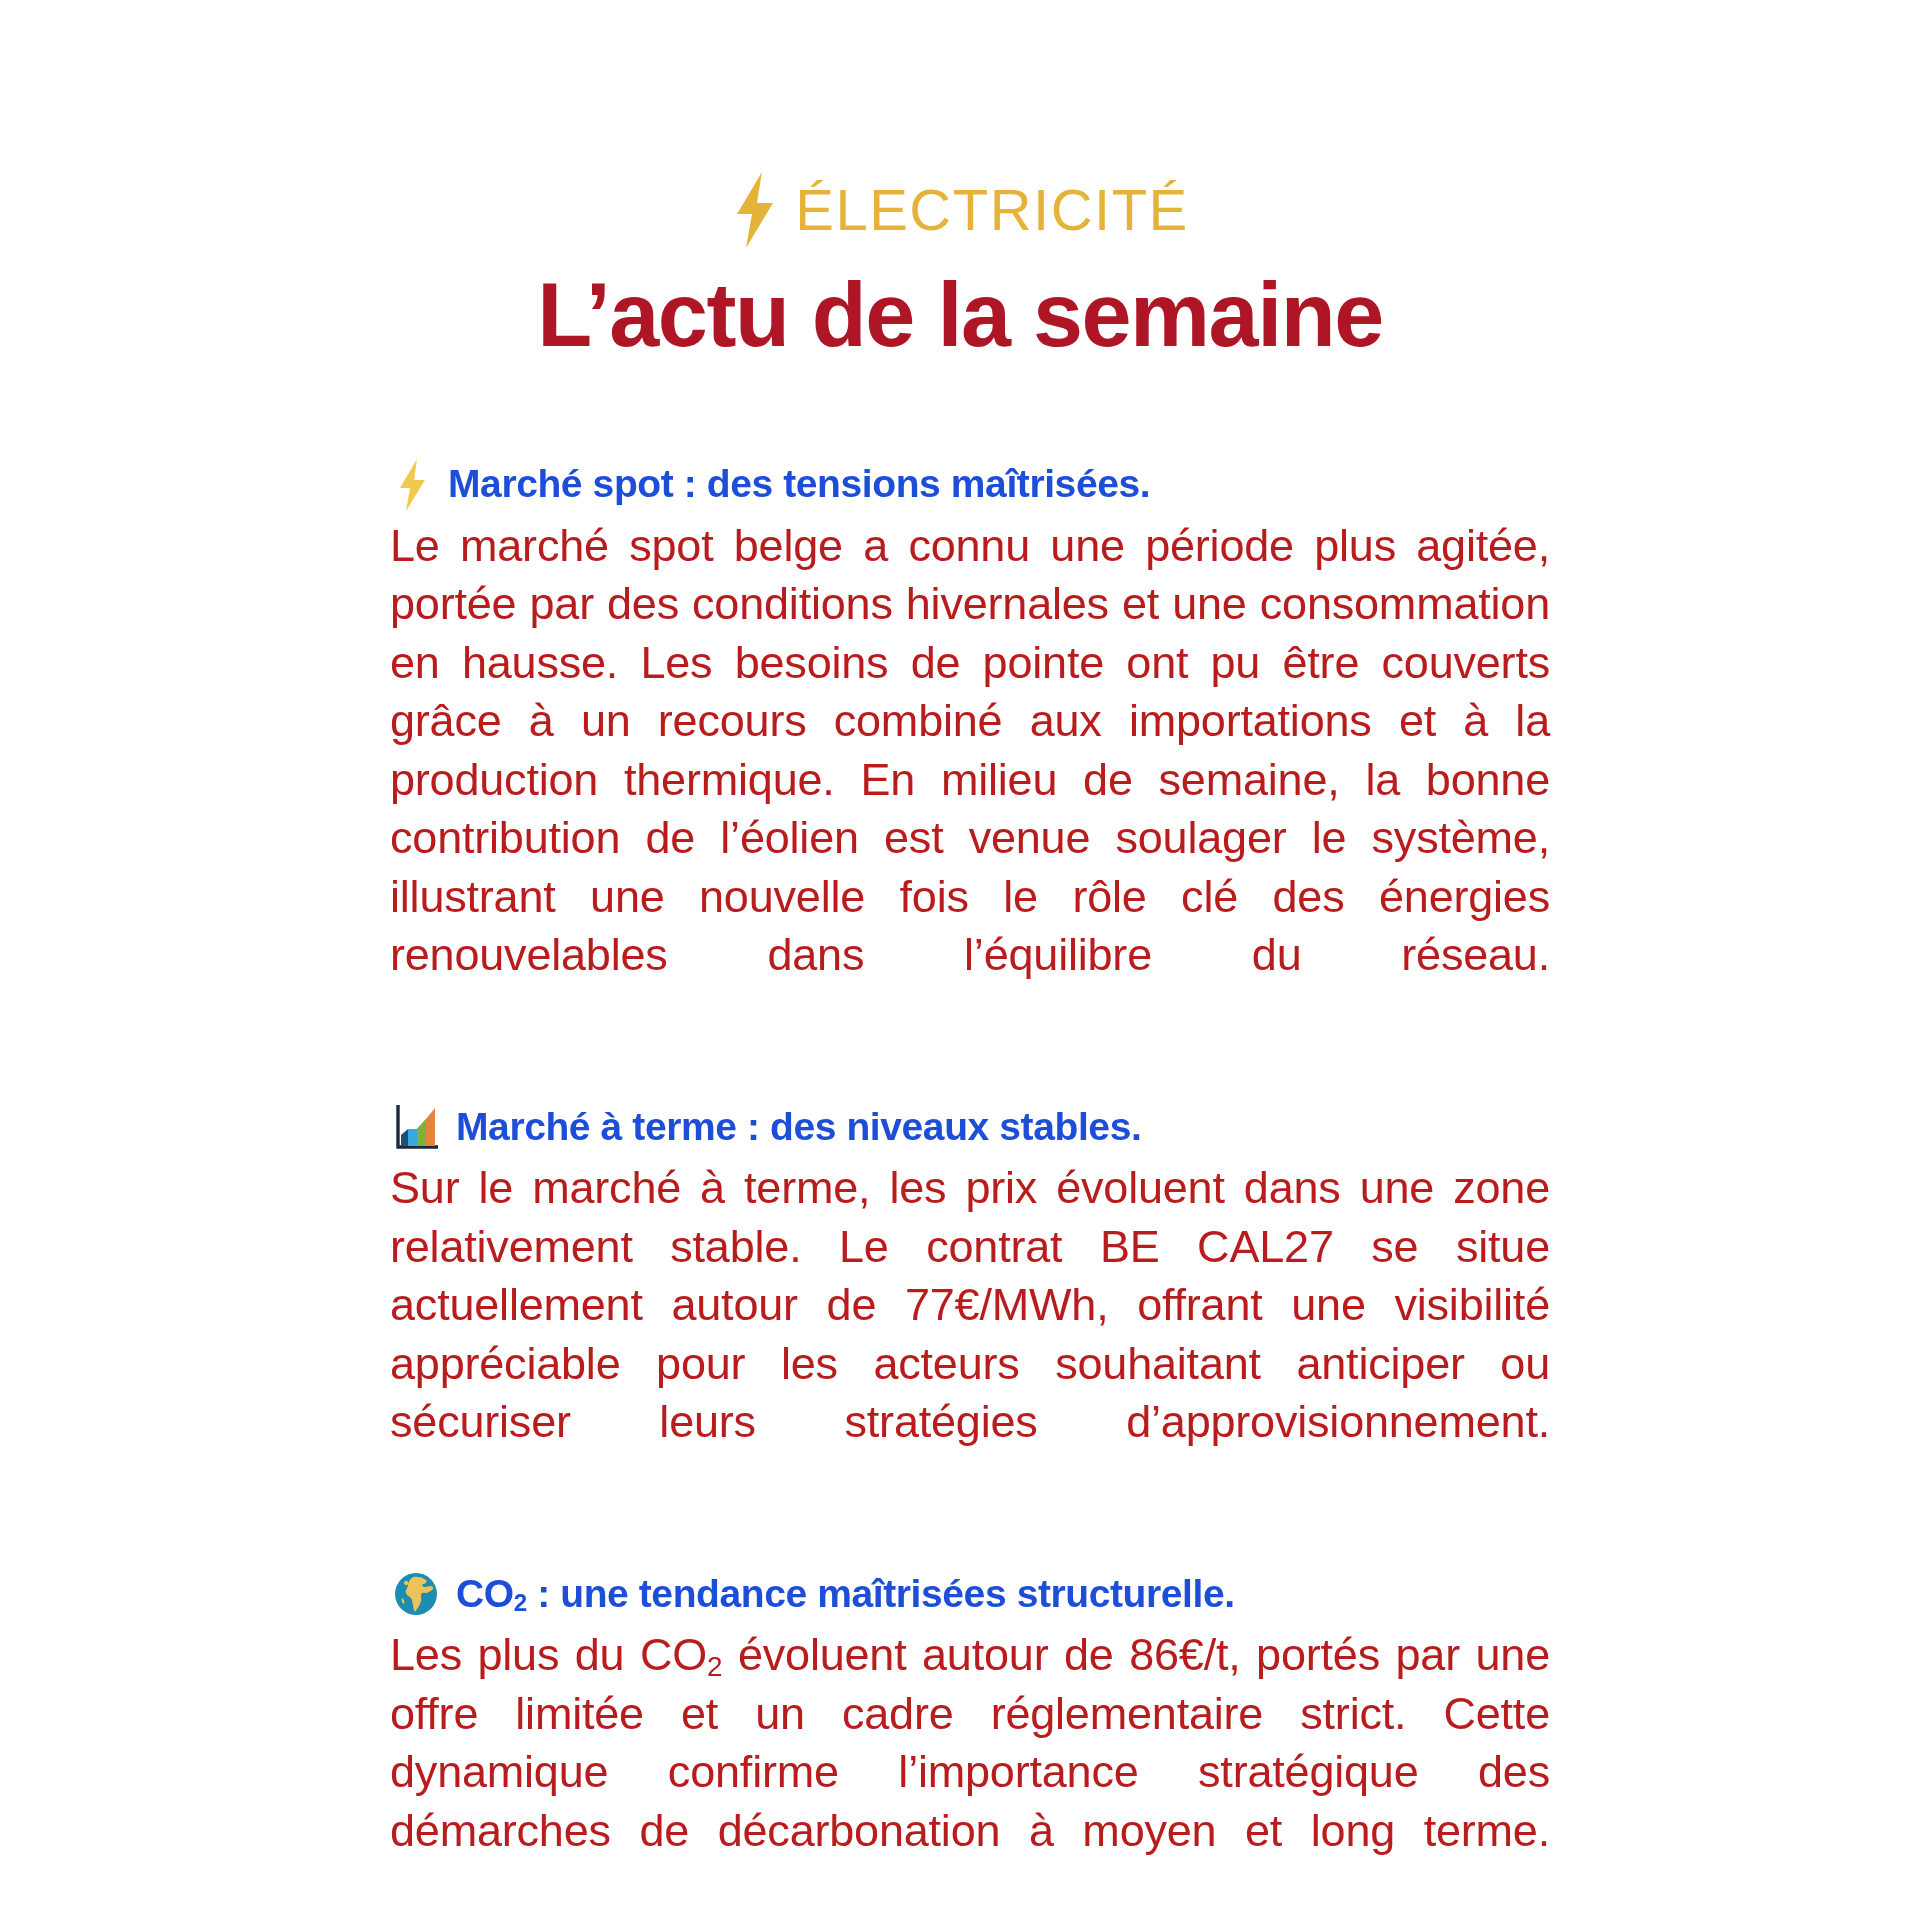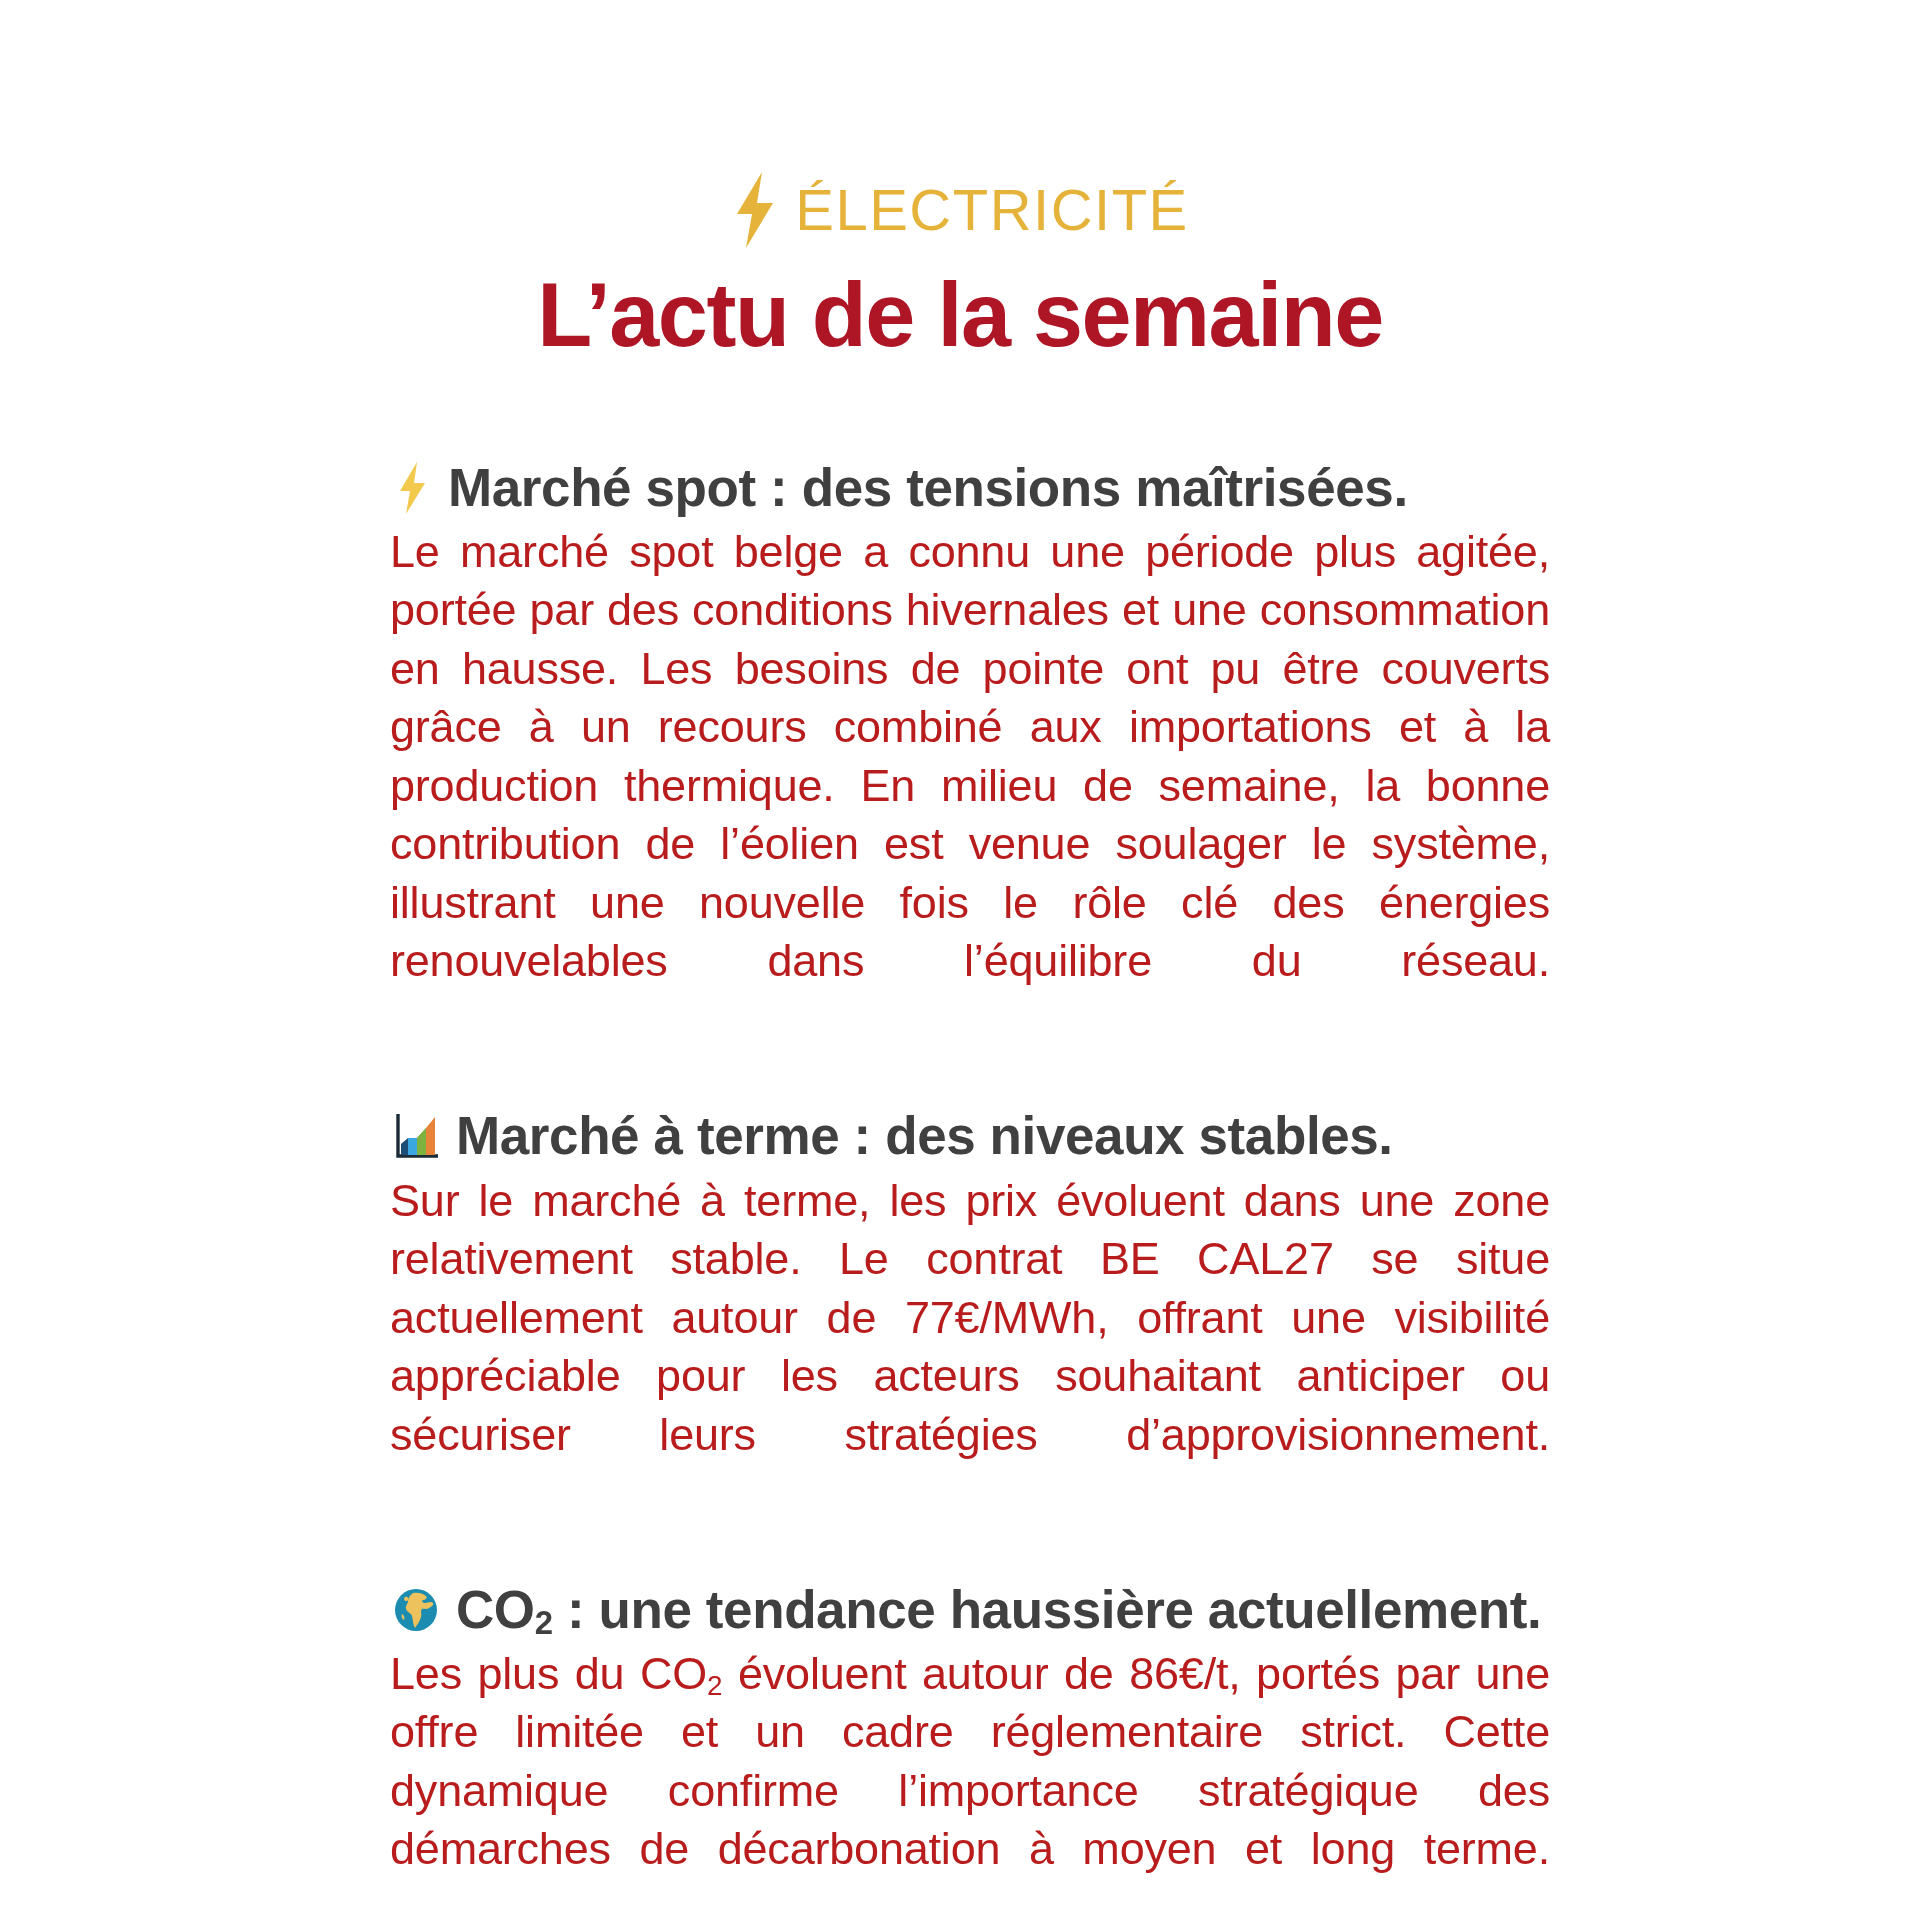--- a/index.html
+++ b/index.html
@@ -94,24 +94,24 @@
     align-items: center;
     justify-content: center;
   }
 
   .head-icon.bolt { width: 44px; }
 
   .head-icon svg { display: block; }
 
   .section-title {
     font-family: "Liberation Sans", sans-serif;
-    font-size: 53px;
+    font-size: 39px;
     font-weight: 700;
     letter-spacing: -0.4px;
-    color: #404040;
+    color: #1d4ed8;
     line-height: 1.1;
     white-space: nowrap;
   }
   .section-title sub {
     font-size: 0.62em;
     line-height: 0;
     vertical-align: -0.18em;
   }
 
   .body-text {
@@ -190,19 +190,19 @@
     <div class="section section-3">
       <div class="section-head">
         <span class="head-icon">
           <svg width="46" height="46" viewBox="0 0 46 46" xmlns="http://www.w3.org/2000/svg" aria-hidden="true">
             <circle cx="23" cy="23" r="21" fill="#1C8DB0"></circle>
             <path d="M20 6 C24 5 30 6 33 9 C35 11 32 13 30 13 C28 14 30 16 32 16 C35 16 38 14 40 16 C41 18 38 20 36 21 C33 23 31 21 29 22 C27 24 29 27 28 30 C27 34 24 38 22 41 C20 38 20 33 19 29 C18 26 14 25 13 22 C12 19 15 17 15 14 C15 11 17 8 20 6 Z" fill="#EDC25C"></path>
             <path d="M12 10 C14 9 16 11 15 13 C14 15 11 14 11 12 Z" fill="#EDC25C"></path>
             <path d="M9 27 C11 28 12 31 11 33 C9 32 8 29 9 27 Z" fill="#EDC25C"></path>
           </svg>
         </span>
-        <span class="section-title"><span>CO</span><sub>2</sub><span> : une tendance haussière actuellement.</span></span>
+        <span class="section-title"><span>CO</span><sub>2</sub><span> : une tendance maîtrisées structurelle.</span></span>
       </div>
       <p class="body-text"><span>Les plus du CO</span><sub>2</sub><span> évoluent autour de 86€/t, portés par une offre limitée et un cadre réglementaire strict. Cette dynamique confirme l’importance stratégique des démarches de décarbonation à moyen et long terme.</span></p>
     </div>
 
   </div>
 </div>
 
 </body></html>

